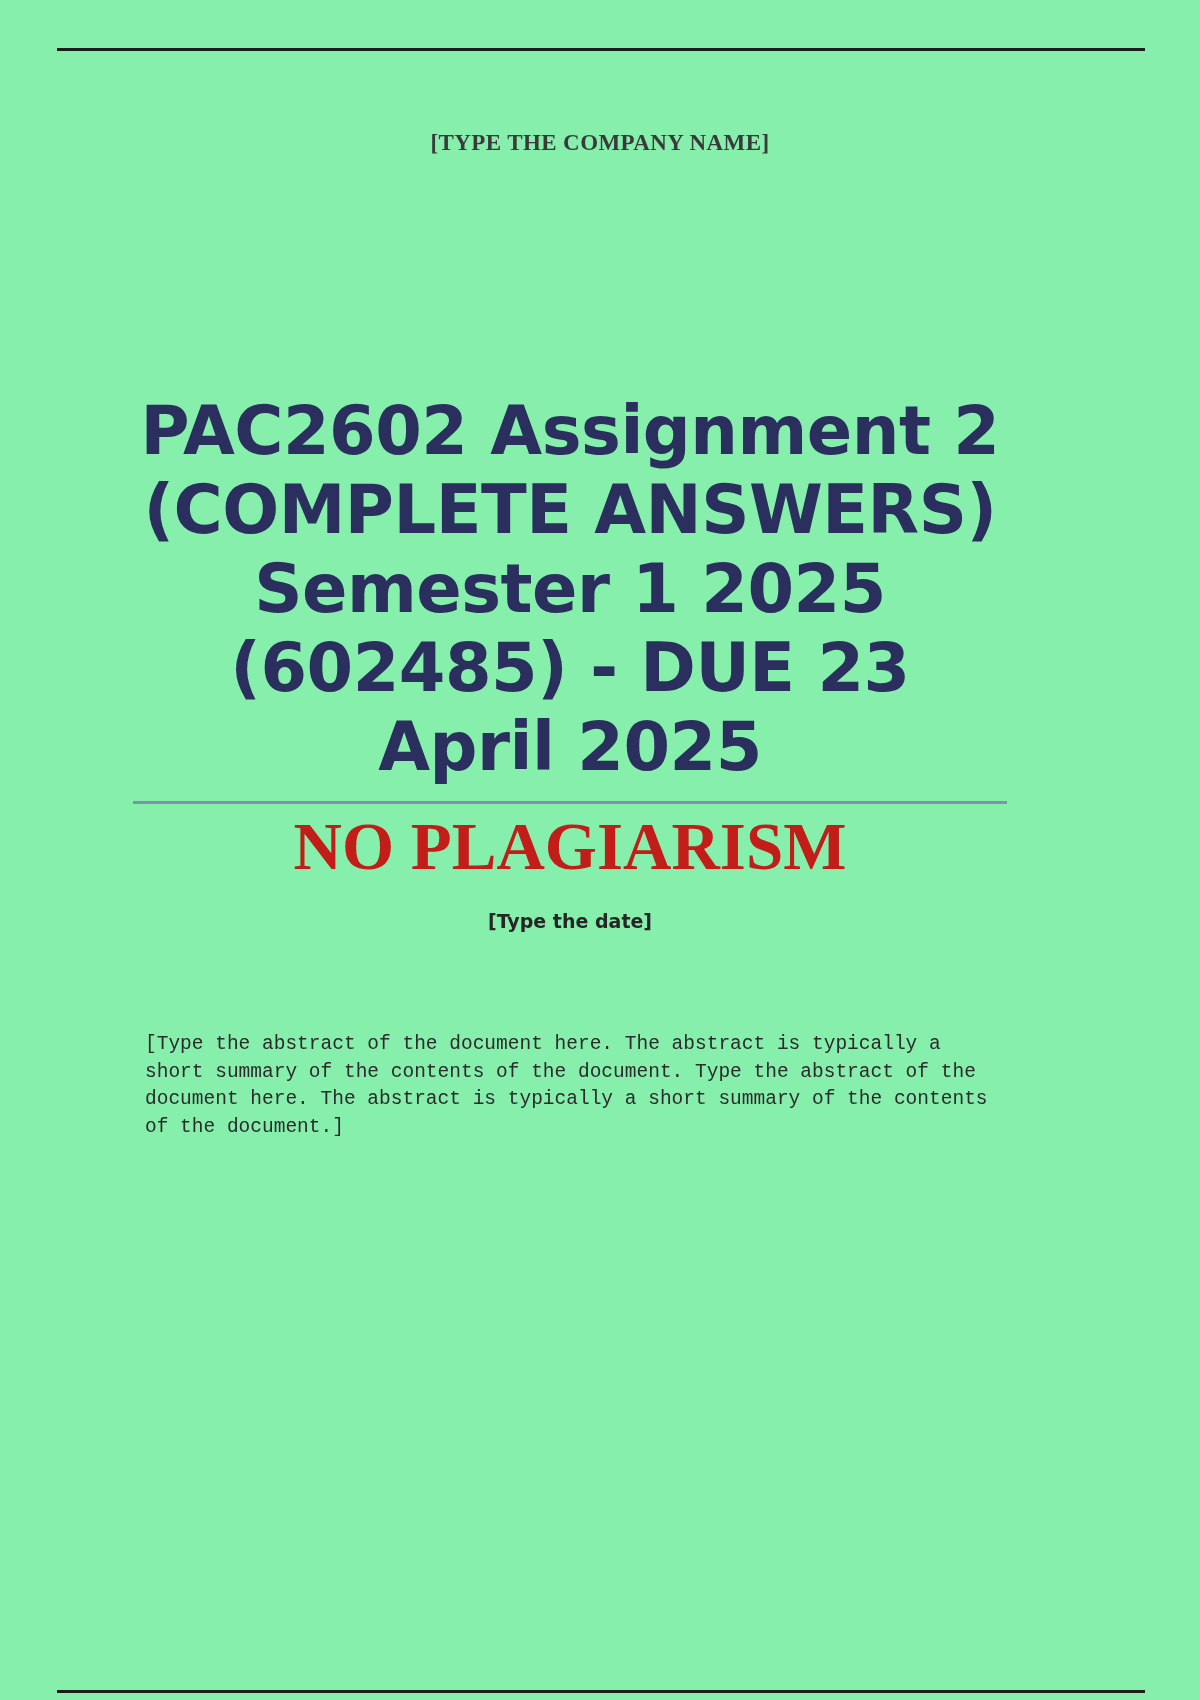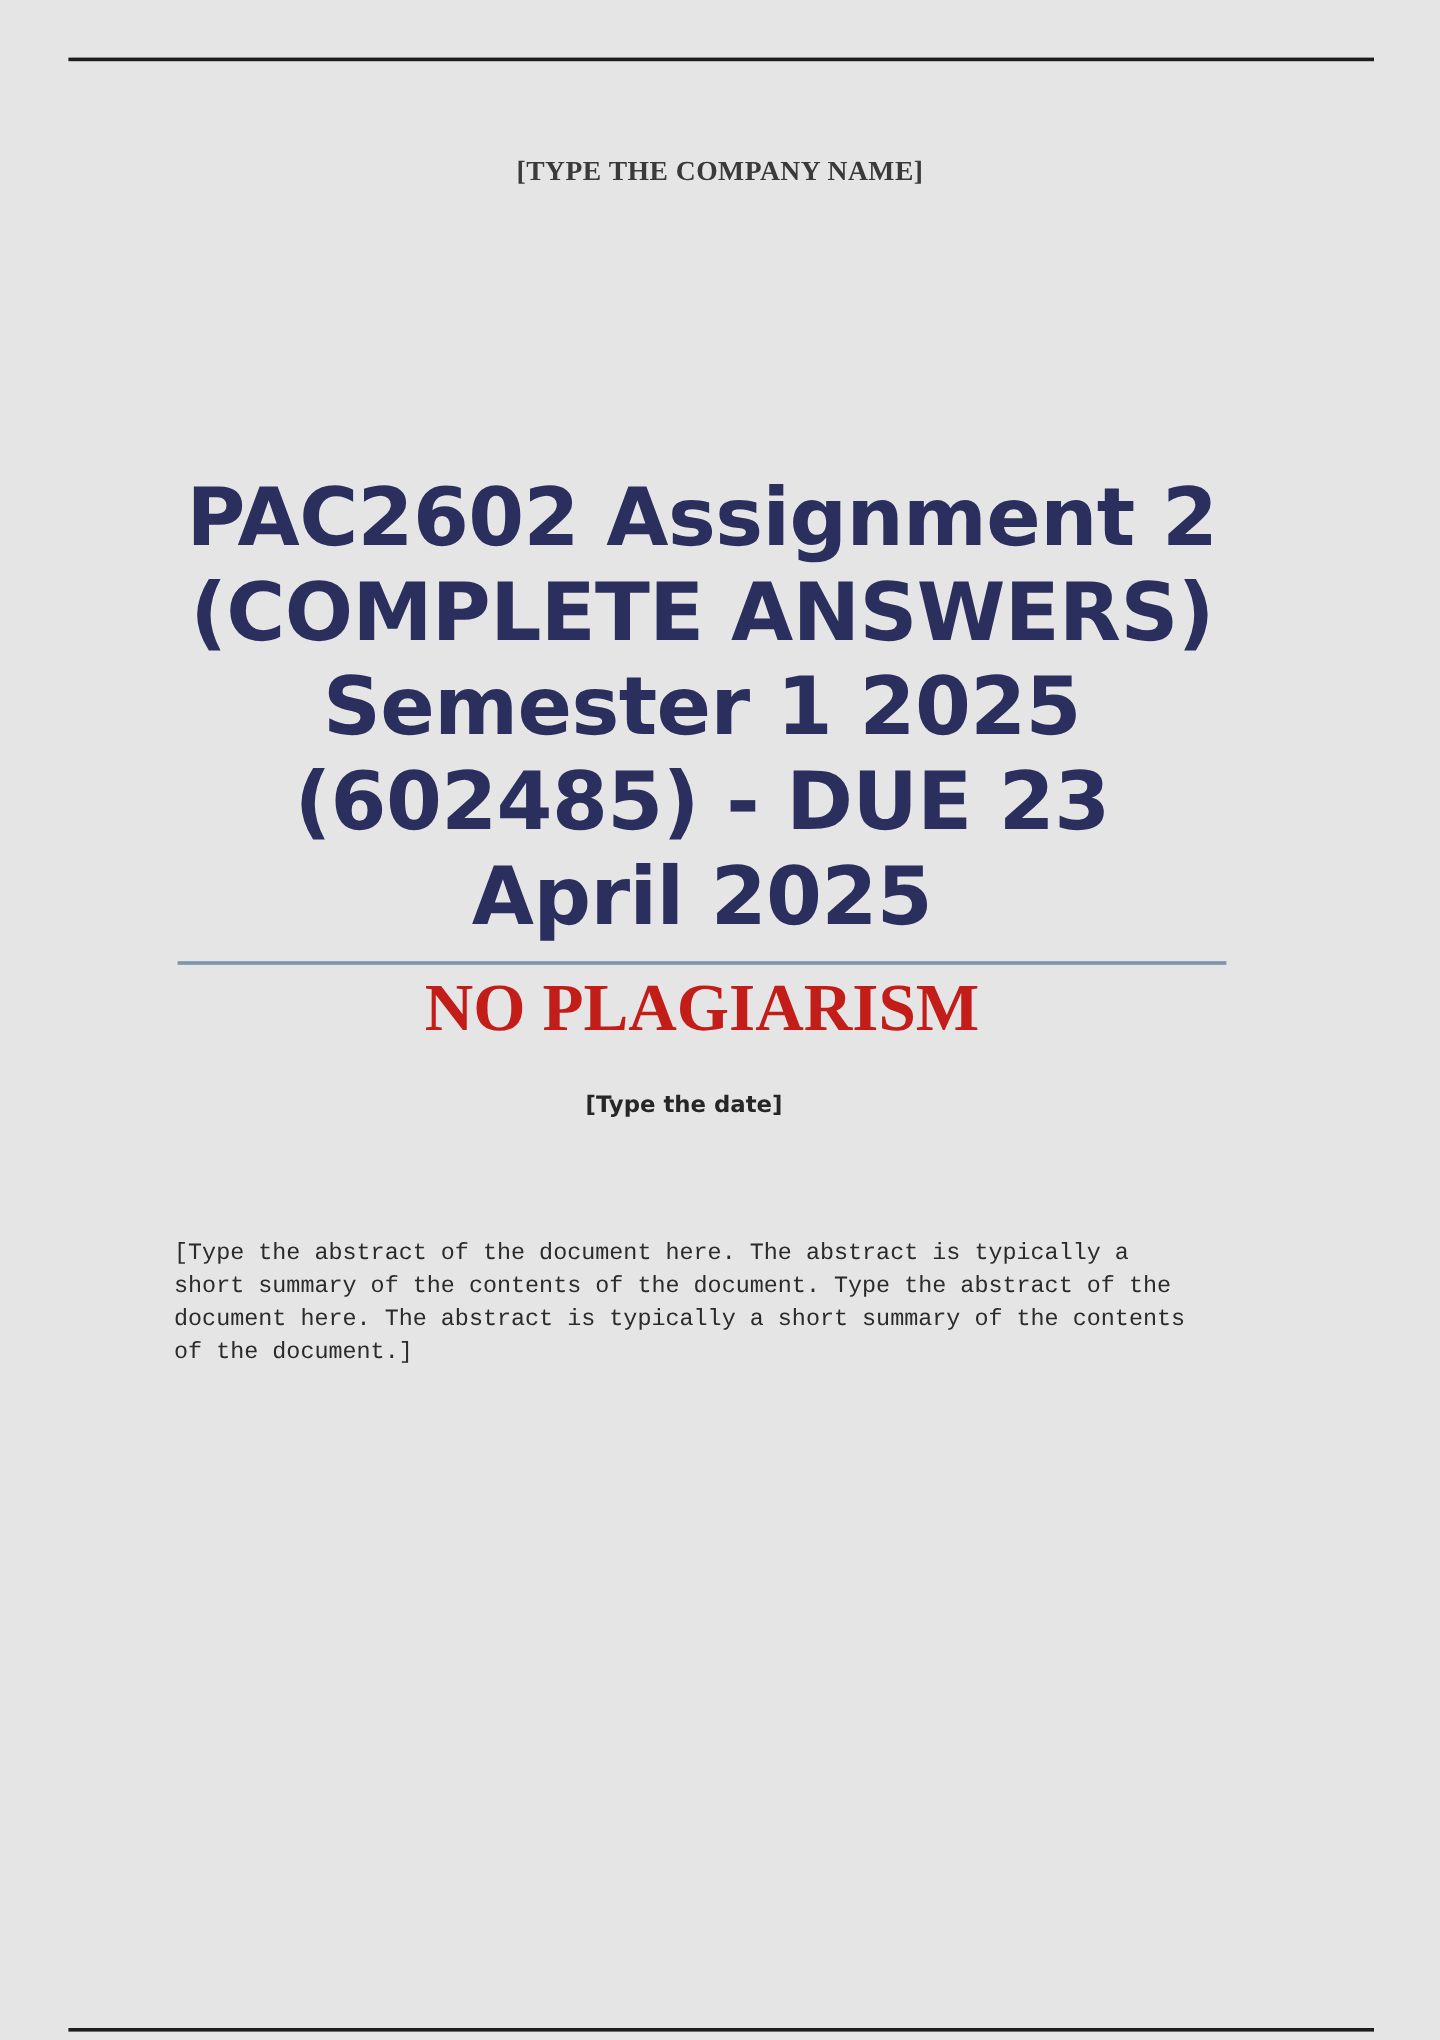--- a/index.html
+++ b/index.html
@@ -6,21 +6,21 @@
   html, body {
     margin: 0;
     padding: 0;
     background: #ffffff;
   }
 
   .page {
     position: relative;
     width: 1200px;
     height: 1700px;
-    background: #e5e5e5;
+    background: #86efac;
     overflow: hidden;
     font-family: "Liberation Sans", sans-serif;
   }
 
   
   .edge-rule {
     position: absolute;
     left: 57px;
     width: 1088px;
     height: 3px;
@@ -40,21 +40,21 @@
     font-size: 23px;
     font-weight: 700;
     letter-spacing: 0.4px;
     color: #3a3a3a;
   }
 
   
   .title-block {
     position: absolute;
     top: 392px;
-    left: 148px;
+    left: 133px;
     width: 874px;
   }
 
   .doc-title {
     margin: 0;
     text-align: center;
     font-family: "DejaVu Sans", sans-serif;
     font-weight: 700;
     font-size: 67px;
     line-height: 1.18;
@@ -68,21 +68,21 @@
     height: 3px;
     background: #7d95ac;
   }
 
   .plagiarism-note {
     margin: 0;
     padding-top: 6px;
     text-align: center;
     font-family: "Liberation Serif", serif;
     font-weight: 700;
-    font-size: 56px;
+    font-size: 67px;
     line-height: 1.1;
     color: #c21d18;
   }
 
   
   .date-line {
     position: absolute;
     top: 910px;
     left: 133px;
     width: 874px;

